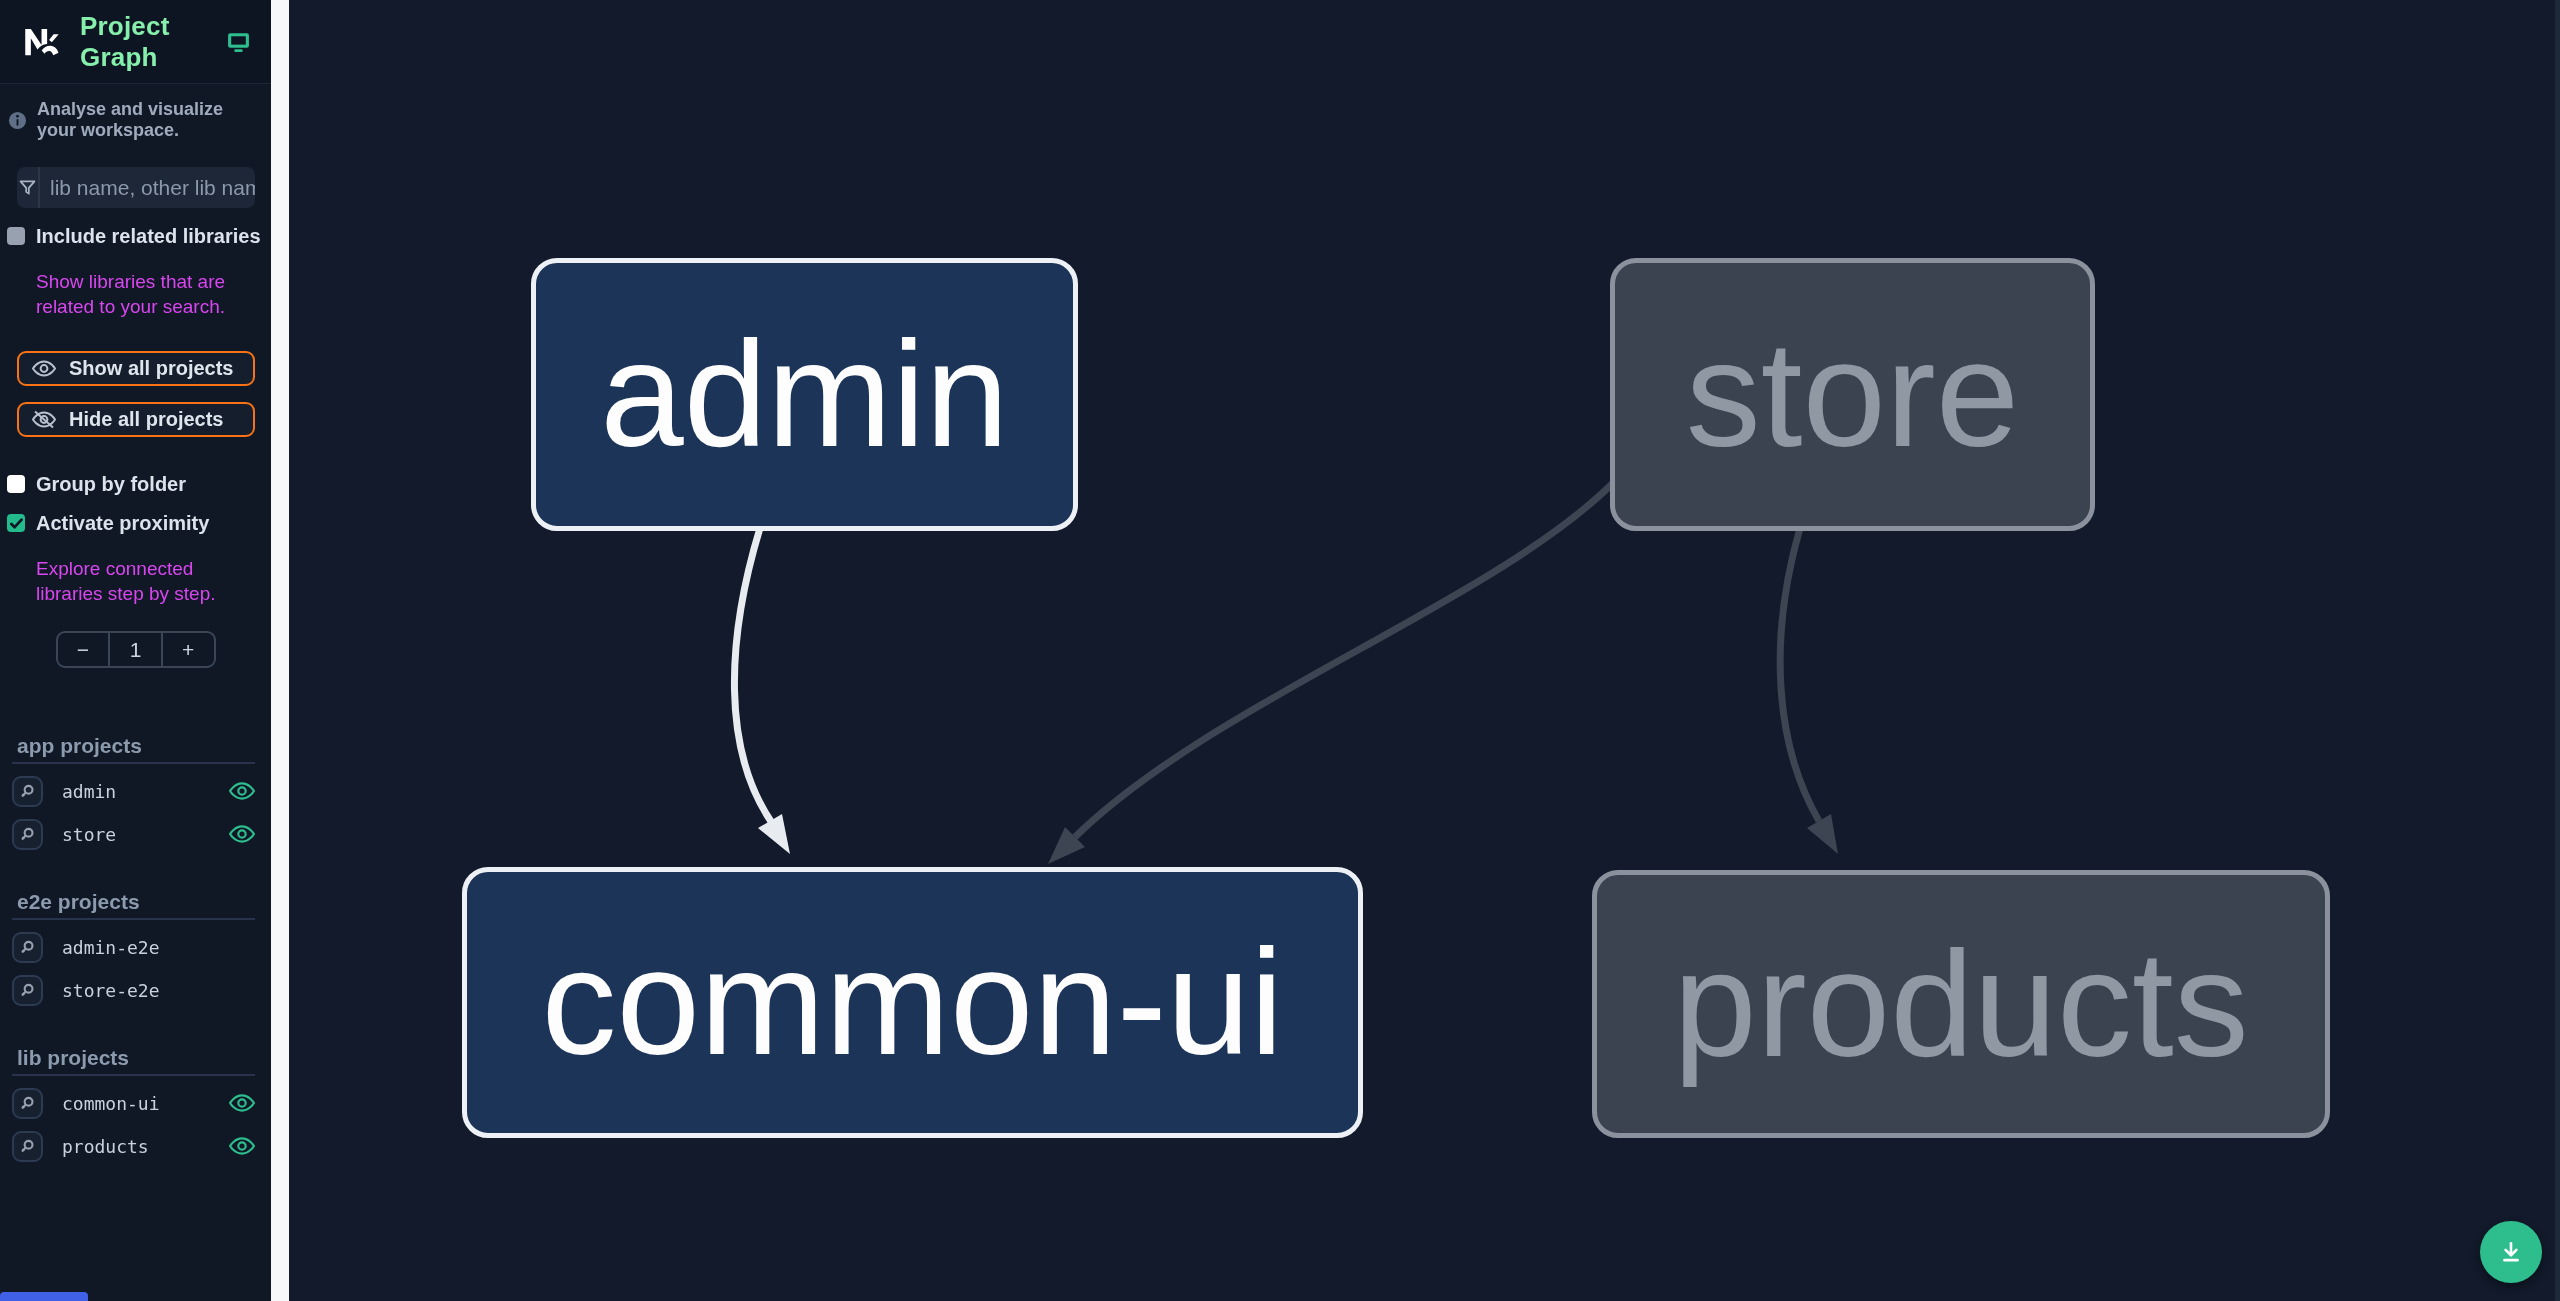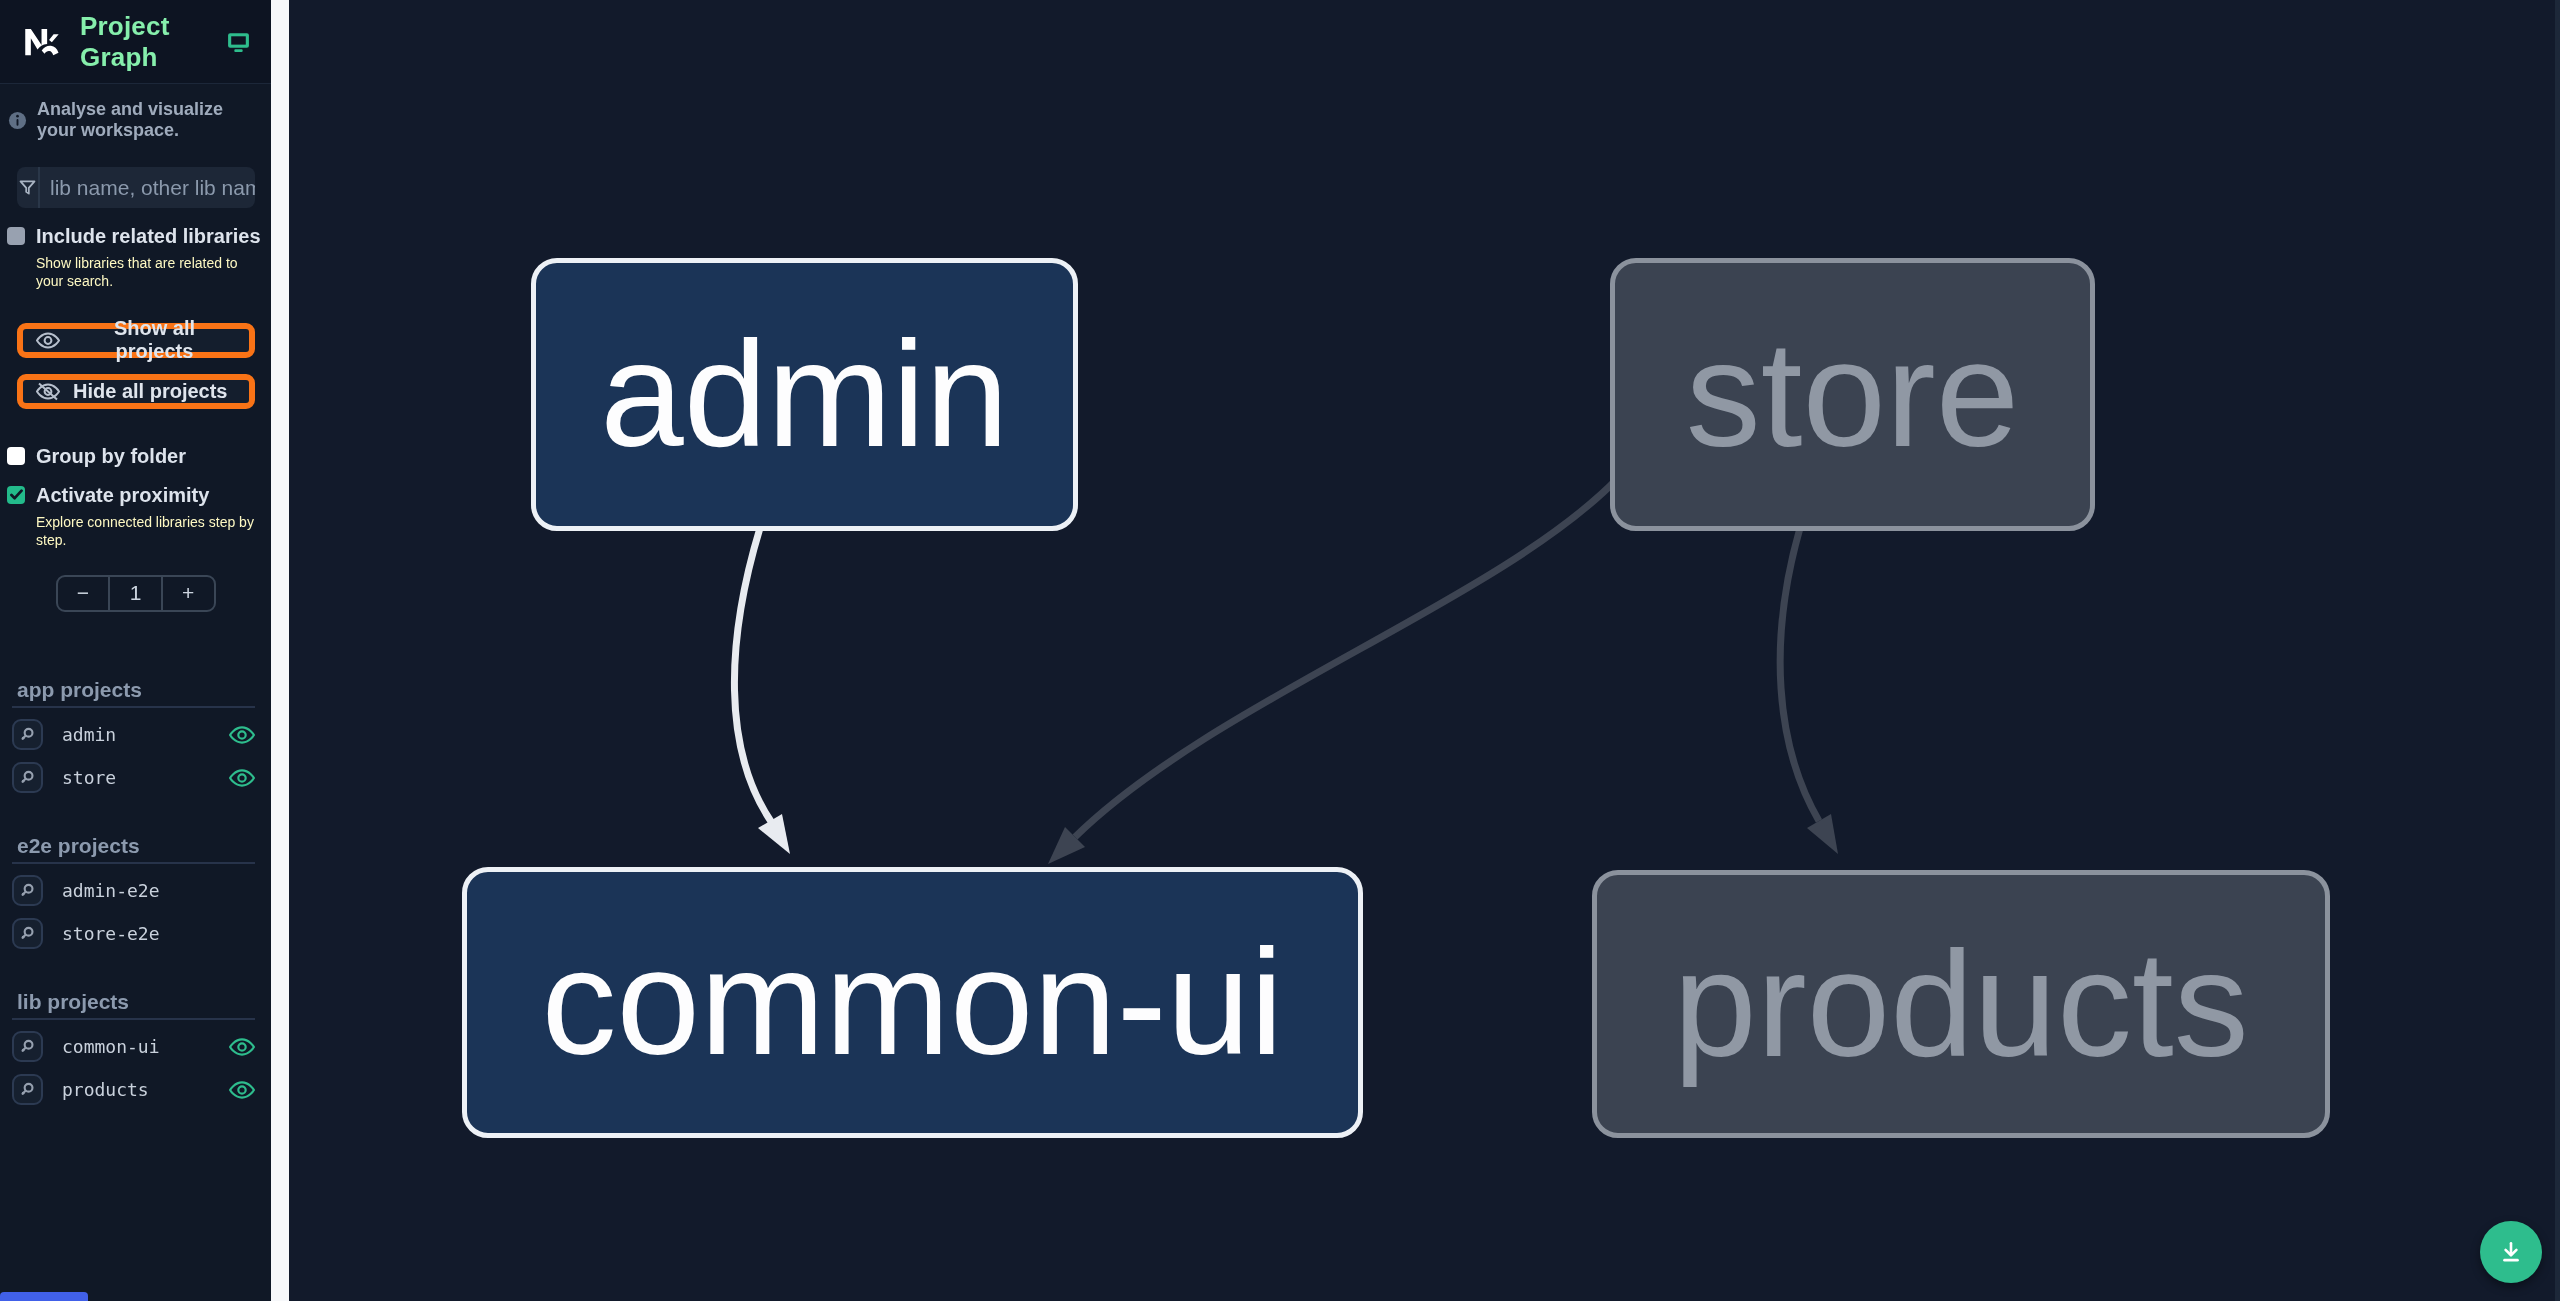--- a/index.html
+++ b/index.html
@@ -40,25 +40,25 @@
   }
   .searchbox input::placeholder { color:#8b99ac; }
 
   .cb-block { display:flex; padding:0 7px; gap:11px; margin-top:17px; }
   .cb { width:18px; height:18px; border-radius:4px; flex:none; margin-top:2px;
         display:flex; align-items:center; justify-content:center; cursor:pointer; }
   .cb-gray  { background:#98a1b0; }
   .cb-white { background:#ffffff; }
   .cb-teal  { background:#23bb8b; }
   .cb-label { font-size:20px; font-weight:bold; color:#dde3ec; line-height:1.1; }
-  .cb-desc  { font-size:14px; color:#fef9c3; line-height:1.32; margin-top:7px; }
+  .cb-desc  { font-size:19px; color:#d946ef; line-height:1.32; margin-top:22px; }
 
   .sb-btn {
     margin:0 17px; width:238px; height:35px; border-radius:9px;
-    background:#141e2d; border:6px solid #f97316; display:flex; align-items:center;
+    background:#141e2d; border:2px solid #f97316; display:flex; align-items:center;
     padding:0 13px; gap:13px; cursor:pointer;
   }
   .sb-btn span { font-size:20px; font-weight:bold; color:#dfe5ed; }
   .btn-show { margin-top:32px; }
   .btn-hide { margin-top:16px;padding-left:13px; }
 
   .stepper {
     margin:25px auto 0 auto; width:160px; height:37px; display:flex;
     border:2px solid #3a4656; border-radius:9px; overflow:hidden;
   }

